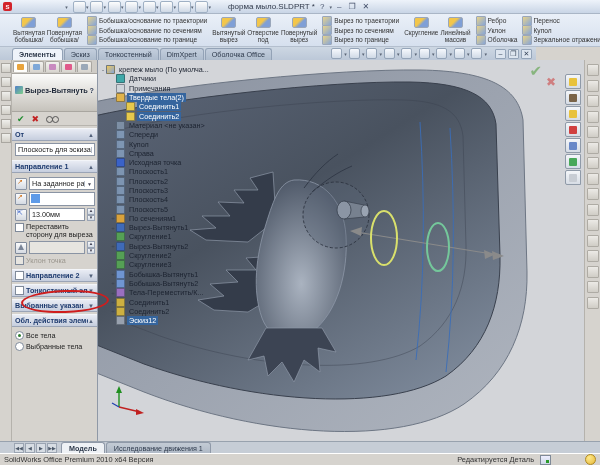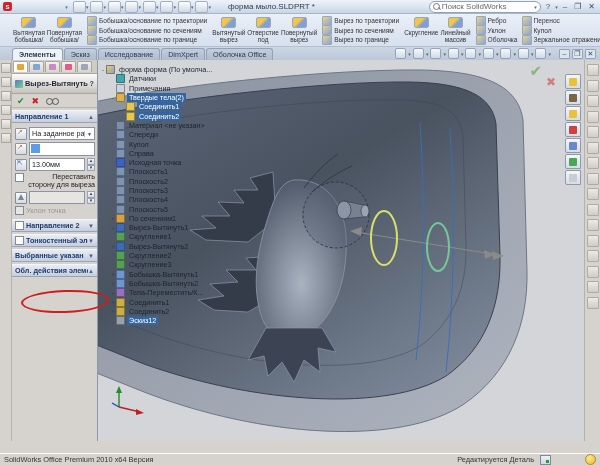--- a/index.html
+++ b/index.html
@@ -31,21 +31,21 @@
     padding-top:1px;border:1px solid transparent;border-radius:2px;}
   .cm-large .ic{width:13px;height:12px;border-radius:2px;margin-bottom:1px;
     background:linear-gradient(135deg,#f3c64a 40%,#7f9fd6 60%);border:1px solid #9aa7bb;}
   .cm-large .lbl{font-size:6.4px;line-height:7px;text-align:center;color:#333;height:21px;overflow:hidden;}
   .cm-stack{display:flex;flex-direction:column;justify-content:space-between;padding:1px 0;}
   .cm-row{display:flex;align-items:center;gap:2px;height:9px;}
   .cm-row .ic{width:8px;height:8px;border-radius:1px;background:linear-gradient(135deg,#e8d38a,#86a5d8);
     border:1px solid #9aa7bb;flex:0 0 auto;}
   .cm-row .lbl{font-size:6.6px;color:#333;white-space:nowrap;}
   
-  .tabrow{position:absolute;left:0;top:47px;width:600px;height:13px;
+  .tabrow{position:absolute;left:0;top:47px;width:536px;height:13px;
     background:linear-gradient(#cdd7e3,#bcc8d8);display:flex;align-items:flex-end;box-sizing:border-box;padding-left:12px;}
   .cm-tab{font-size:7.2px;padding:1px 6px 1px;border:1px solid #93a2b6;border-bottom:none;
     border-radius:3px 3px 0 0;background:linear-gradient(#c3cedd,#aebccd);color:#2e3a4c;margin-right:1px;white-space:nowrap;}
   .cm-tab.active{background:#eef3fa;font-weight:bold;}
   .view-icons{margin-left:auto;display:flex;align-items:center;gap:2px;padding-bottom:1px;}
   .view-ic{width:9px;height:9px;border:1px solid #94a4b8;border-radius:2px;background:linear-gradient(#f6f9fd,#cfd9e6);}
   .docwin{display:flex;gap:2px;margin:0 4px 1px 8px;}
   .docwin span{font-size:7px;color:#3c4a5e;border:1px solid #94a4b8;background:#dde5ef;
     width:9px;height:8px;line-height:7px;text-align:center;border-radius:1px;}
   
@@ -53,22 +53,22 @@
     border-right:1px solid #b5b2ac;display:flex;flex-direction:column;align-items:center;padding-top:3px;box-sizing:border-box;gap:4px;}
   .ls-ic{width:8px;height:8px;border:1px solid #a9a6a0;background:linear-gradient(#efefec,#d2cfc8);}
   
   .pm{position:absolute;left:12px;top:60px;width:86px;height:381px;background:#d6d3ce;
     border-right:1px solid #8f98a6;box-sizing:border-box;font-size:7.2px;}
   .pm-tabs{height:12px;display:flex;gap:1px;padding:1px 1px 0;background:#cfccc6;border-bottom:1px solid #a9a6a0;}
   .pm-tab{width:13px;height:10px;border:1px solid #a9a6a0;border-bottom:none;border-radius:2px 2px 0 0;
     background:linear-gradient(#f2f1ee,#d8d5cf);}
   .pm-tab.active{background:#fdfdfb;}
   .pm-tab .g{display:block;width:7px;height:6px;margin:2px auto 0;border-radius:1px;}
-  .pm-head{height:13px;background:linear-gradient(#fbfbfa,#c6c3bc);display:flex;align-items:center;
-    padding:3px 3px;border-bottom:1px solid #a9a6a0;}
+  .pm-head{height:13px;background:linear-gradient(#fbfbfa,#c6c3bc);display:flex;
+    padding:12px 3px;border-bottom:1px solid #a9a6a0;}
   .pm-head .ic{width:8px;height:8px;background:linear-gradient(135deg,#4f7dc8,#7fd08a);border-radius:1px;margin-right:2px;}
   .pm-head b{font-size:7.4px;color:#1c2636;}
   .pm-head .q{margin-left:auto;color:#33415a;font-weight:bold;}
   .pm-actions{height:13px;display:flex;align-items:center;gap:7px;padding:0 5px;border-bottom:1px solid #b7b4ae;}
   .ok-glyph{color:#1d8a2c;font-weight:bold;font-size:9px;}
   .cancel-glyph{color:#c22323;font-weight:bold;font-size:9px;}
   .preview-glyph{display:inline-block;width:12px;height:6px;position:relative;}
   .preview-glyph::before,.preview-glyph::after{content:"";position:absolute;top:0;width:5px;height:5px;
     border:1px solid #555;border-radius:50%;}
   .preview-glyph::after{left:6px;}
@@ -172,25 +172,20 @@
         <span class="std-ic"></span>
         <span class="caret">▾</span>
         <span class="std-ic"></span>
         <span class="caret">▾</span>
         <span class="std-ic"></span>
         <span class="caret">▾</span>
         <span class="std-ic"></span>
         <span class="caret">▾</span>
       </span>
     <span class="doc-title">форма мыло.SLDPRT *</span>
-    <span class="search">
-      <span class="mag"></span>
-      <span>Поиск SolidWorks</span>
-      <span class="caret" style="margin-left:auto;">▾</span>
-    </span>
     <span class="tb-btn">?</span>
     <span class="caret">▾</span>
     <span class="tb-btn" id="wb-min">–</span>
     <span class="tb-btn" id="wb-res">❐</span>
     <span class="tb-btn" id="wb-clo">✕</span>
   </div>
 
   <div class="commandbar" id="cmdbar">
       <div class="cm-large">
         <span class="ic"></span>
@@ -283,21 +278,21 @@
         </div>
       </div>
       <span class="cm-sep"></span>
       <span class="cm-sep"></span>
     </div>
 
   <div class="tabrow">
     <span id="cm-tabs" style="display:flex;align-items:flex-end;">
         <span class="cm-tab active">Элементы</span>
         <span class="cm-tab">Эскиз</span>
-        <span class="cm-tab">Исследование</span>
+        <span class="cm-tab">Тонкостенный</span>
         <span class="cm-tab">DimXpert</span>
         <span class="cm-tab">Оболочка Office</span>
       </span>
     <span class="view-icons" id="view-icons">
         <span class="view-ic"></span>
         <span class="caret">▾</span>
         <span class="view-ic"></span>
         <span class="caret">▾</span>
         <span class="view-ic"></span>
         <span class="caret">▾</span>
@@ -352,20 +347,32 @@
       <span class="ic"></span>
       <b>Вырез-Вытянуть</b>
       <span class="q">?</span>
     </div>
     <div class="pm-actions">
       <span class="ok-glyph">✔</span>
       <span class="cancel-glyph">✖</span>
       <span class="preview-glyph"></span>
     </div>
 
+    <div class="pm-sec">
+      <div class="pm-sec-h">
+        <span>От</span>
+        <span class="chev">▲</span>
+      </div>
+      <div class="pm-body">
+        <div class="dropdown">
+          <span>Плоскость для эскиза</span>
+          <span class="dc">▼</span>
+        </div>
+      </div>
+    </div>
 
     <div class="pm-sec">
       <div class="pm-sec-h">
         <span>Направление 1</span>
         <span class="chev">▲</span>
       </div>
       <div class="pm-body">
         <div class="row">
           <span class="mini-btn orange"></span>
           <div class="dropdown" style="flex:1;">
@@ -382,21 +389,21 @@
         <div class="row">
           <span class="mini-btn depth"></span>
           <div class="spin">
             <span>13.00мм</span>
           </div>
           <div class="spin-ar">
               <span>▲</span>
               <span>▼</span>
             </div>
         </div>
-        <div class="row" style="align-items:flex-start;text-align:right;">
+        <div class="row" style="align-items:flex-start;">
           <span class="cb"></span>
           <span class="cb-lbl">Переставить сторону для выреза</span>
         </div>
         <div class="row">
           <span class="mini-btn" style="border-color:#7f8a9a;">
               <span style="display:block;margin:1px auto 0;width:0;height:0;border-left:3px solid transparent;border-right:3px solid transparent;border-bottom:6px solid #7a8598;"></span>
             </span>
           <div class="spin dis"></div>
           <div class="spin-ar">
               <span>▲</span>
@@ -430,20 +437,30 @@
       <div class="pm-sec-h">
         <span>Выбранные указан</span>
         <span class="chev">▼</span>
       </div>
     </div>
 
     <div class="pm-sec">
       <div class="pm-sec-h">
         <span style="white-space:nowrap;overflow:hidden;">Обл. действия элемента</span>
         <span class="chev">▲</span>
+      </div>
+      <div class="pm-body">
+        <div class="row">
+          <span class="radio sel"></span>
+          <span>Все тела</span>
+        </div>
+        <div class="row">
+          <span class="radio"></span>
+          <span>Выбранные тела</span>
+        </div>
       </div>
     </div>
   </div>
 
   <div class="annotation-ellipse"></div>
 
   <div class="viewport">
     <svg width="486" height="381" viewBox="0 0 486 381">
       <defs>
         <linearGradient id="gSide" x1="0" y1="0" x2="1" y2="1">
@@ -507,21 +524,21 @@
     <div class="confirm">
       <span class="ok">✔</span>
       <span class="no">✖</span>
     </div>
 
     
     <div class="tree" id="tree">
         <div class="t-row" style="padding-left: 0px;">
           <span class="mk">-</span>
           <span class="t-ic ic-part"></span>
-          <span class="t-lbl">форма форма  (По умолча...</span>
+          <span class="t-lbl">крепеж мыло  (По умолча...</span>
         </div>
         <div class="t-row" style="padding-left: 10px;">
           <span class="mk"></span>
           <span class="t-ic ic-sensors"></span>
           <span class="t-lbl">Датчики</span>
         </div>
         <div class="t-row" style="padding-left: 10px;">
           <span class="mk"></span>
           <span class="t-ic ic-annot"></span>
           <span class="t-lbl">Примечания</span>
@@ -690,20 +707,32 @@
       <span class="rt-ic"></span>
       <span class="rt-ic"></span>
       <span class="rt-ic"></span>
       <span class="rt-ic"></span>
       <span class="rt-ic"></span>
       <span class="rt-ic"></span>
       <span class="rt-ic"></span>
       <span class="rt-ic"></span>
     </div>
 
+  <div class="bottombar">
+    <span class="bnav" id="bnav">
+        <span>◀◀</span>
+        <span>◀</span>
+        <span>▶</span>
+        <span>▶▶</span>
+      </span>
+    <span id="btabs" style="display:flex;">
+        <span class="btab active">Модель</span>
+        <span class="btab">Исследование движения 1</span>
+      </span>
+  </div>
 
   <div class="statusbar">
     <span>SolidWorks Office Premium 2010 x64 Версия</span>
     <span class="status-right">
       <span>Редактируется Деталь</span>
       <span class="st-ic1"></span>
       <span class="st-ic2"></span>
     </span>
   </div>
 </div>

